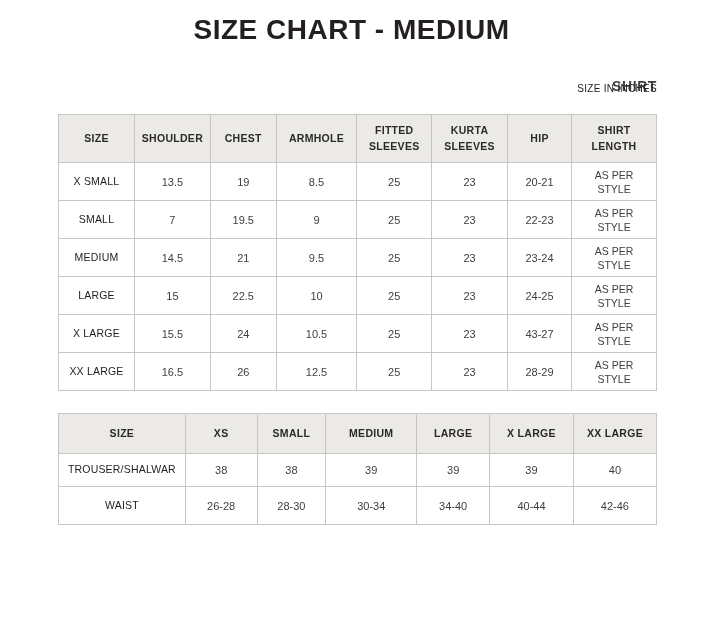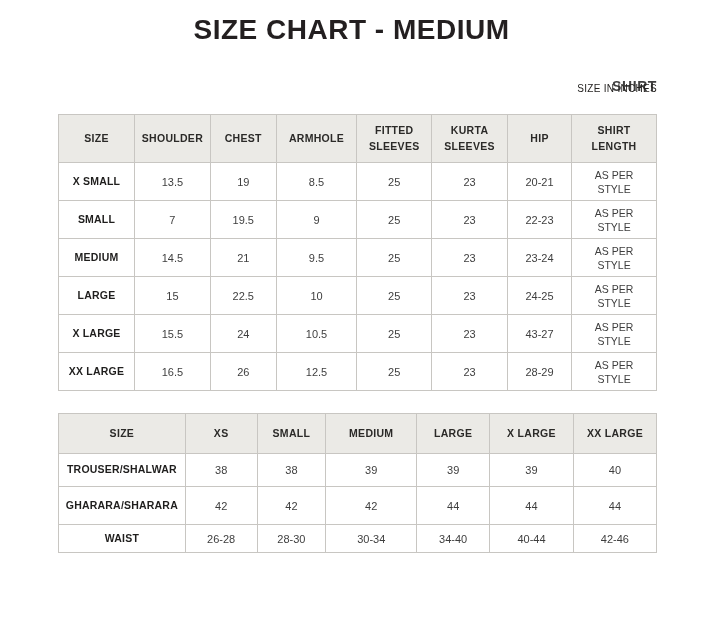--- a/index.html
+++ b/index.html
@@ -69,21 +69,21 @@
     letter-spacing: 0.3px;
     color: #2b2a28;
     line-height: 1.45;
   }
   .size-table td {
     font-size: 11px;
     color: #3e3e3e;
     line-height: 1.3;
   }
   .size-table td:first-child {
-    font-weight: bold;
+    font-weight: normal;
     font-size: 10.5px;
     letter-spacing: 0.2px;
     color: #1f1e1d;
   }
   table.shirt thead tr { height: 48px; }
   table.shirt tbody tr { height: 38px; }
   table.shirt td:last-child {
     padding: 2px 15px;
     font-size: 10.5px;
     line-height: 1.35;
@@ -222,29 +222,20 @@
           <tr>
             <td>TROUSER/SHALWAR</td>
             <td>38</td>
             <td>38</td>
             <td>39</td>
             <td>39</td>
             <td>39</td>
             <td>40</td>
           </tr>
           <tr>
-            <td>GHARARA/SHARARA</td>
-            <td>42</td>
-            <td>42</td>
-            <td>42</td>
-            <td>44</td>
-            <td>44</td>
-            <td>44</td>
-          </tr>
-          <tr>
             <td>WAIST</td>
             <td>26-28</td>
             <td>28-30</td>
             <td>30-34</td>
             <td>34-40</td>
             <td>40-44</td>
             <td>42-46</td>
           </tr>
         </tbody>
       </table>

